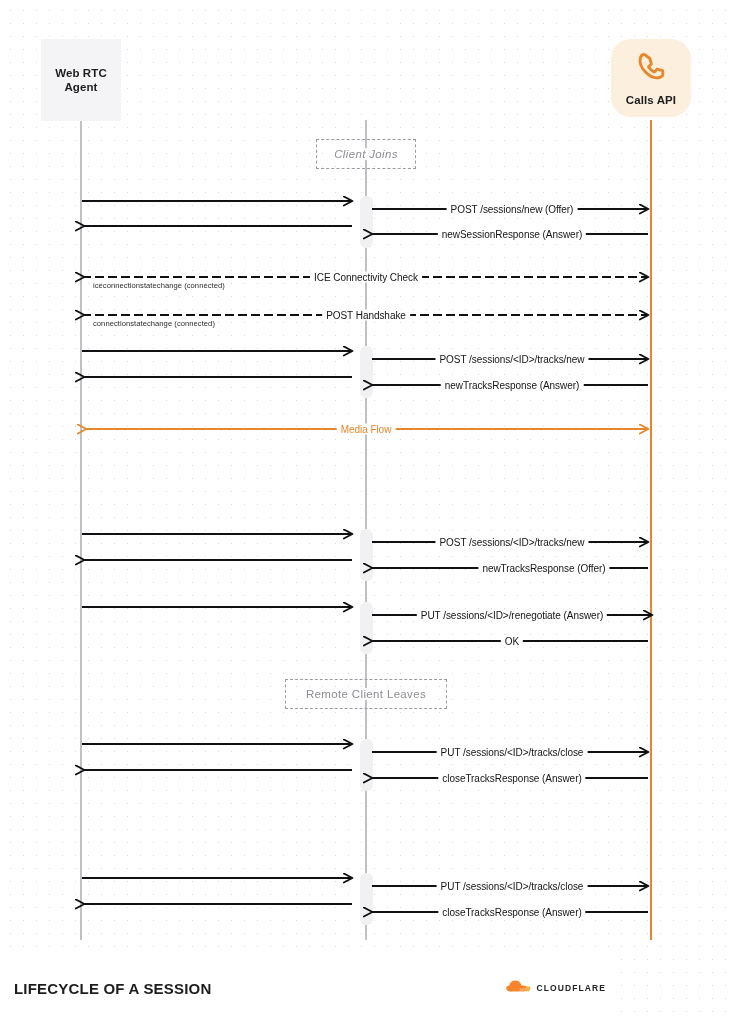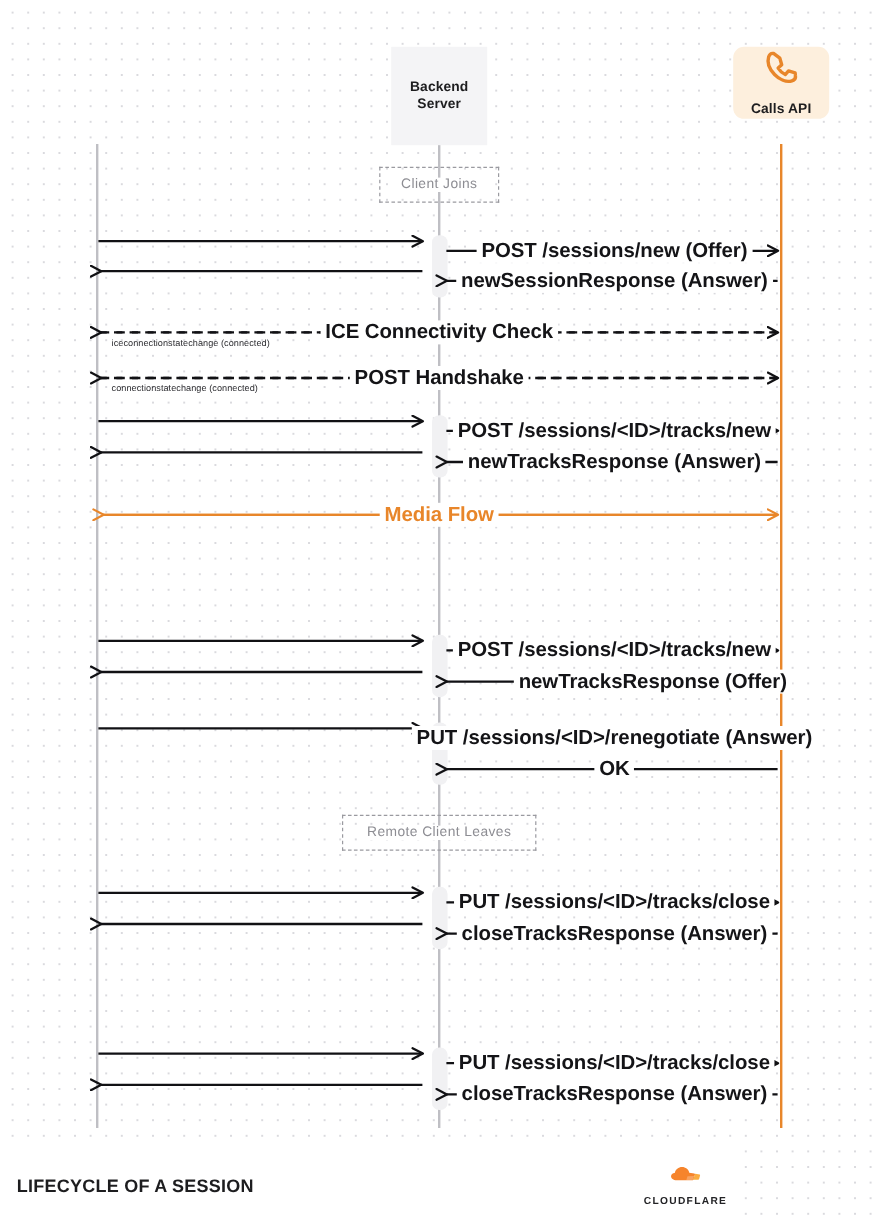--- a/index.html
+++ b/index.html
@@ -53,22 +53,22 @@
     text-align: center;
   }
   .actor-plain {
     background: #f4f4f6;
     width: 80px;
     height: 82px;
   }
   .actor-accent {
     background: #fdefdd;
     width: 80px;
-    height: 60px;
-    border-radius: 9px;
+    height: 78px;
+    border-radius: 20px;
   }
   .actor-label {
     font-size: 11.5px;
     font-weight: bold;
     color: #1d1d1f;
     line-height: 14px;
     letter-spacing: .1px;
   }
   .phone-icon { margin-bottom: 5px; display:block; }
 
@@ -104,22 +104,22 @@
   svg.overlay {
     position: absolute;
     left: 0; top: 0;
     width: 732px;
     height: 1019px;
     pointer-events: none;
   }
 
   .msg-label {
     position: absolute;
-    font-size: 17px;
-    font-weight: bold;
+    font-size: 10px;
+    font-weight: normal;
     color: #141417;
     background: #ffffff;
     padding: 0 4px;
     white-space: nowrap;
     transform: translate(-50%, -50%);
     letter-spacing: -.05px;
   }
   .msg-label.accent { color: #e8862a; }
   .sub-label {
     position: absolute;
@@ -146,43 +146,42 @@
   #footer-title {
     font-size: 15px;
     font-weight: bold;
     color: #1d1d1f;
     letter-spacing: .2px;
   }
   #brand {
     display: flex;
     align-items: center;
     gap: 5px;
-    flex-direction: column;
   }
   #brand-word {
     font-size: 8.5px;
     font-weight: bold;
     letter-spacing: 1.1px;
     color: #232326;
   }
 </style>
 </head>
 <body>
 
 <div id="canvas">
 
   <div class="lifeline" id="ll-webrtc" style="left:80px;"></div>
   <div class="lifeline" id="ll-backend" style="left:365px;"></div>
   <div class="lifeline accent" id="ll-calls" style="left:650px;"></div>
 
-
-  <div class="actor actor-plain" style="left:326px; top:39px;">
-    <div class="actor-label">Backend</div>
-    <div class="actor-label">Server</div>
-  </div>
+  <div class="actor actor-plain" style="left:41px; top:39px;">
+    <div class="actor-label">Web RTC</div>
+    <div class="actor-label">Agent</div>
+  </div>
+
 
   <div class="actor actor-accent" style="left:611px; top:39px;">
     <span class="phone-icon">
       <svg width="34" height="34" viewBox="0 0 24 24" fill="none" stroke="#e8862a" stroke-width="2" stroke-linecap="round" stroke-linejoin="round">
         <path d="M7.5 3.2 C6.1 3.0 5.0 4.0 4.6 5.3 C3.6 8.6 5.2 12.6 8.1 15.6
                  C11.0 18.6 15.0 20.3 18.3 19.3 C19.6 18.9 20.6 17.8 20.4 16.4
                  L20.2 14.6 L16.3 13.5 L14.4 15.6 C12.9 14.9 11.2 13.4 10.2 11.8
                  L12.3 9.9 L11.2 6.0 Z"></path>
       </svg>
     </span>
@@ -269,21 +268,21 @@
   <div class="msg-label" style="left:512px; top:615px;">PUT /sessions/&lt;ID&gt;/renegotiate (Answer)</div>
   <div class="msg-label" style="left:512px; top:641px;">OK</div>
   <div class="msg-label" style="left:512px; top:752px;">PUT /sessions/&lt;ID&gt;/tracks/close</div>
   <div class="msg-label" style="left:512px; top:778px;">closeTracksResponse (Answer)</div>
   <div class="msg-label" style="left:512px; top:886px;">PUT /sessions/&lt;ID&gt;/tracks/close</div>
   <div class="msg-label" style="left:512px; top:912px;">closeTracksResponse (Answer)</div>
 
   <div class="sub-label" style="left:93px; top:281px;">iceconnectionstatechange (connected)</div>
   <div class="sub-label" style="left:93px; top:319px;">connectionstatechange (connected)</div>
 
-  <div class="note" style="left:316px; top:139px; width:100px;">
+  <div class="note" style="left:316px; top:139px; width:100px;font-style:italic;">
     <span>Client Joins</span>
   </div>
   <div class="note" style="left:285px; top:679px; width:162px;">
     <span>Remote Client Leaves</span>
   </div>
 
   <div id="footer">
     <div id="footer-title">LIFECYCLE OF A SESSION</div>
     <div id="brand">
       <span>

